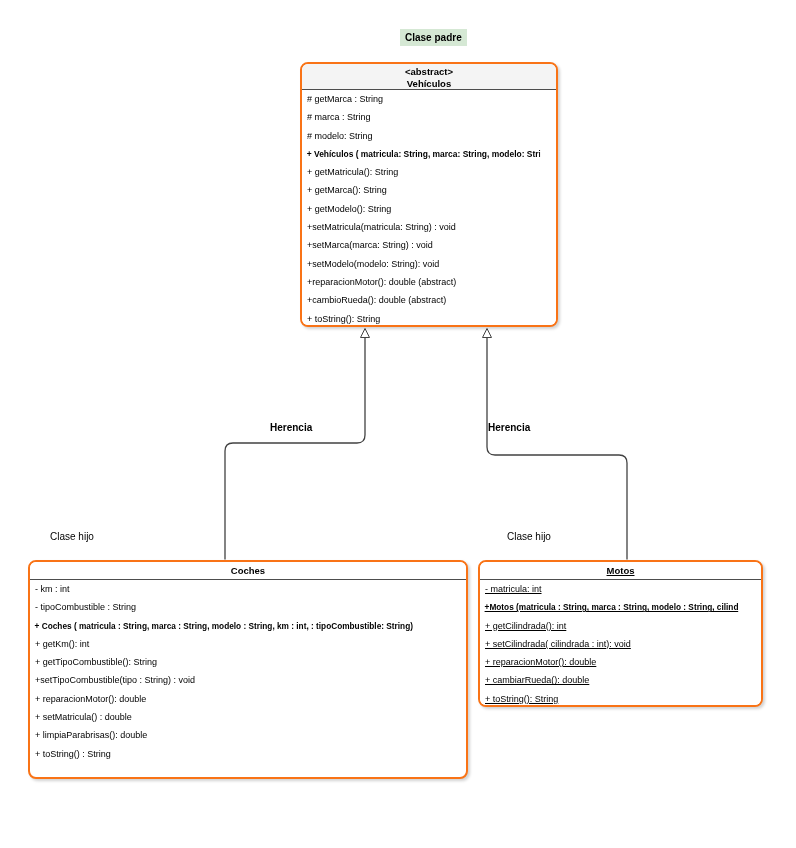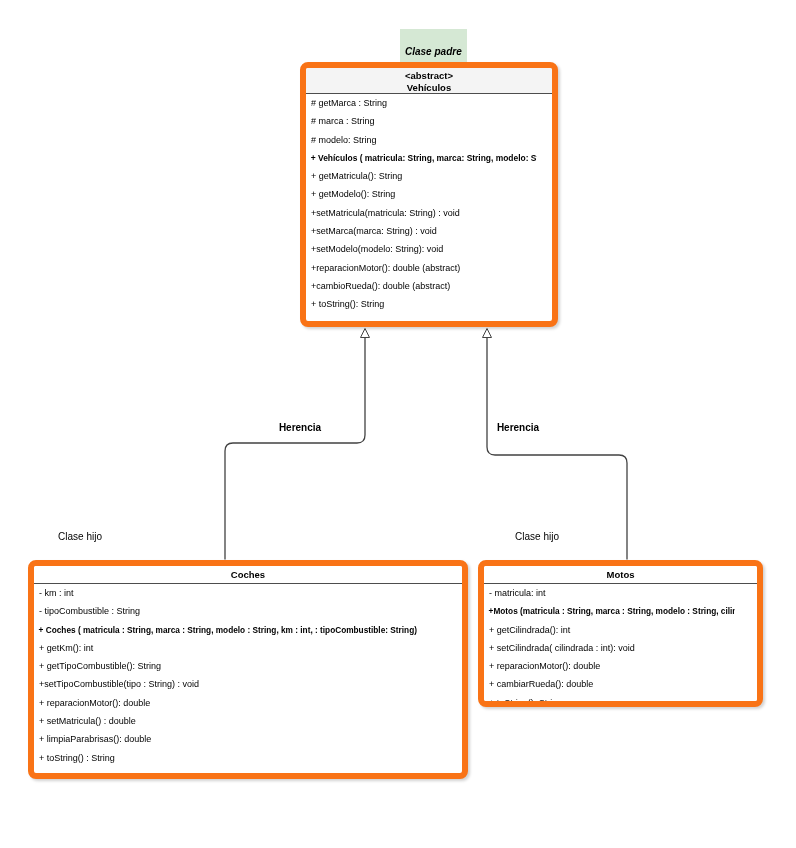--- a/index.html
+++ b/index.html
@@ -14,21 +14,21 @@
   }
   svg.connectors {
     position: absolute;
     left: 0; top: 0;
     width: 796px; height: 848px;
     pointer-events: none;
   }
   .uml-class {
     position: absolute;
     background: #ffffff;
-    border: 6px solid #f97316;
+    border: 2px solid #f97316;
     border-radius: 8px;
     box-shadow: 2px 2px 3px rgba(0,0,0,0.18);
     box-sizing: border-box;
     overflow: hidden;
   }
   .uml-header {
     border-bottom: 1px solid #4d4d4d;
     text-align: center;
     font-weight: bold;
     font-size: 9.5px;
@@ -57,26 +57,25 @@
     overflow: hidden;
   }
   .member.bold { font-weight: bold; }
   .float-label {
     position: absolute;
     font-size: 10px;
     white-space: nowrap;
   }
   .float-label.bold { font-weight: bold; }
   #clase-padre-label {
-    padding: 17px 5px;
-    font-style: italic;
+    padding: 3px 5px;
   }
   .centered60 {
     width: 60px;
-    text-align: center;
+    text-align: left;
   }
 </style>
 </head>
 <body>
 
 <div id="canvas">
 
   <svg class="connectors" viewBox="0 0 796 848">
     <path d="M365 337.5 V435 Q365 443 357 443 H233 Q225 443 225 451 V559.5" fill="none" stroke="#424242" stroke-width="1.3"></path>
     <path d="M487 337.5 V447 Q487 455 495 455 H619 Q627 455 627 463 V559.5" fill="none" stroke="#424242" stroke-width="1.3"></path>
@@ -99,20 +98,21 @@
       <div>&lt;abstract&gt;</div>
       <div>Vehículos</div>
     </div>
     <div class="uml-body">
 
     <div class="member"># getMarca : String</div>
         <div class="member"># marca : String</div>
         <div class="member"># modelo: String</div>
         <div class="member bold" style="transform-origin: left center; transform: scaleX(0.937729);">+ Vehículos ( matricula: String, marca: String, modelo: String )</div>
         <div class="member">+ getMatricula(): String</div>
+        <div class="member">+ getMarca(): String</div>
         <div class="member">+ getModelo(): String</div>
         <div class="member">+setMatricula(matricula: String) : void</div>
         <div class="member">+setMarca(marca: String) : void</div>
         <div class="member">+setModelo(modelo: String): void</div>
         <div class="member">+reparacionMotor(): double (abstract)</div>
         <div class="member">+cambioRueda(): double (abstract)</div>
         <div class="member">+ toString(): String</div>
       </div>
   </div>
 
@@ -128,21 +128,21 @@
         <div class="member">+ getKm(): int</div>
         <div class="member">+ getTipoCombustible(): String</div>
         <div class="member">+setTipoCombustible(tipo : String) : void</div>
         <div class="member">+ reparacionMotor(): double</div>
         <div class="member">+ setMatricula() : double</div>
         <div class="member">+ limpiaParabrisas(): double</div>
         <div class="member">+ toString() : String</div>
       </div>
   </div>
 
-  <div class="uml-class" style="left:478px; top:560px; width:285px; height:147px;">
+  <div class="uml-class" style="left:478px; top:560px; width:285px; height:147px;text-decoration:underline;">
     <div class="uml-header child-header">
       <div>Motos</div>
     </div>
     <div class="uml-body">
 
     <div class="member">- matricula: int</div>
         <div class="member bold" style="transform-origin: left center; transform: scaleX(0.918831);">+Motos (matricula : String, marca : String, modelo : String, cilindrada )</div>
         <div class="member">+ getCilindrada(): int</div>
         <div class="member">+ setCilindrada( cilindrada : int): void</div>
         <div class="member">+ reparacionMotor(): double</div>

